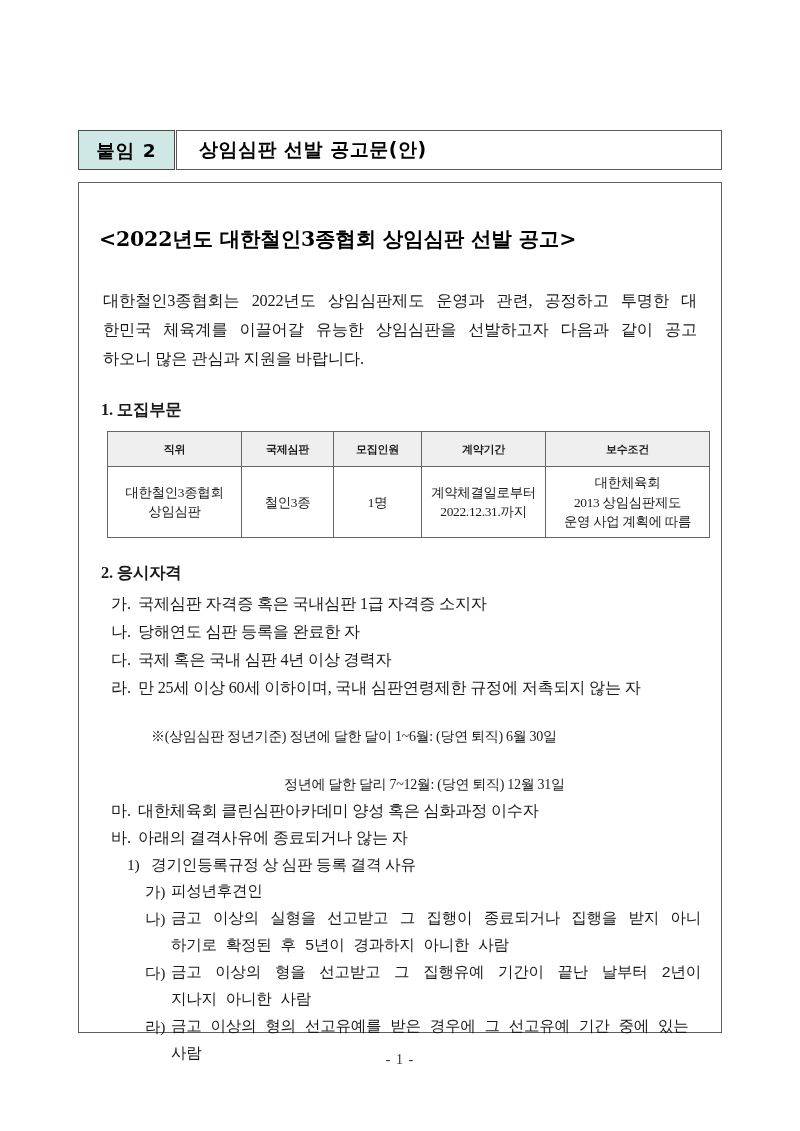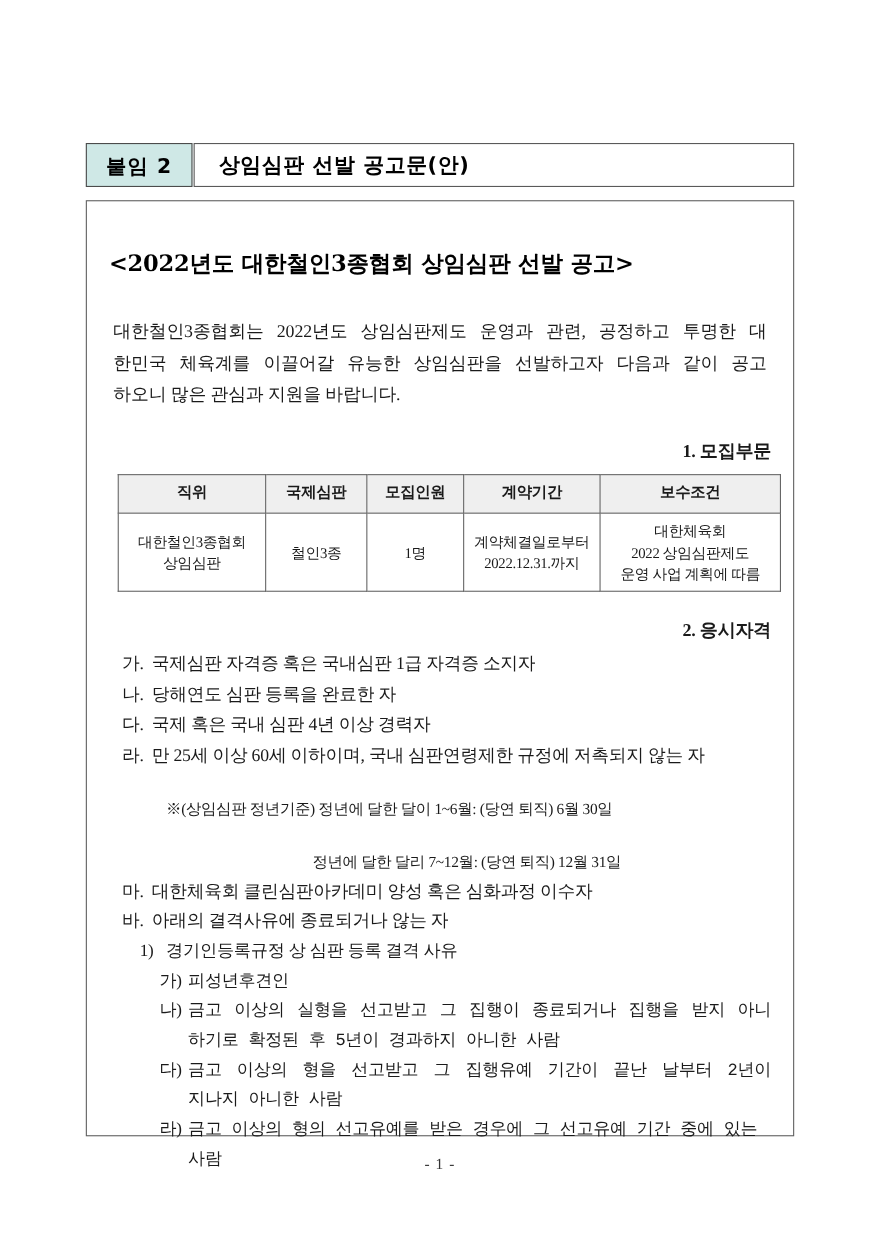--- a/index.html
+++ b/index.html
@@ -101,21 +101,20 @@
   }
   .intro .ln.stretch {
     text-align-last: justify;
   }
 
   .section-heading {
     font-size: 16.4px;
     font-weight: bold;
     margin: 26px 0 0 2px;
     letter-spacing: -0.2px;
-    text-align: right;
   }
   .section-heading.tight { margin-top: 24px; }
 
   
   table.recruit {
     margin: 10px 0 0 8px;
     border-collapse: collapse;
     width: 602px;
     table-layout: fixed;
     font-size: 13.6px;
@@ -125,21 +124,21 @@
     border: 1px solid #666;
     text-align: center;
     vertical-align: middle;
     padding: 4px 2px;
     line-height: 1.45;
     letter-spacing: -0.3px;
   }
   table.recruit th {
     background: #efefef;
     font-weight: bold;
-    font-size: 14px;
+    font-size: 11px;
     height: 26px;
   }
   table.recruit td {
     height: 62px;
     font-size: 13.4px;
   }
   .col-1 { width: 134px; }
   .col-2 { width: 92px; }
   .col-3 { width: 88px; }
   .col-4 { width: 124px; }
@@ -261,21 +260,21 @@
             <span>상임심판</span>
           </td>
           <td>철인3종</td>
           <td>1명</td>
           <td>
             <span>계약체결일로부터</span><br>
             <span>2022.12.31.까지</span>
           </td>
           <td>
             <span>대한체육회</span><br>
-            <span>2022 상임심판제도</span><br>
+            <span>2013 상임심판제도</span><br>
             <span>운영 사업 계획에 따름</span>
           </td>
         </tr>
       </tbody>
     </table>
 
     <div class="section-heading tight">2. 응시자격</div>
 
     <div class="qual-list">
 

